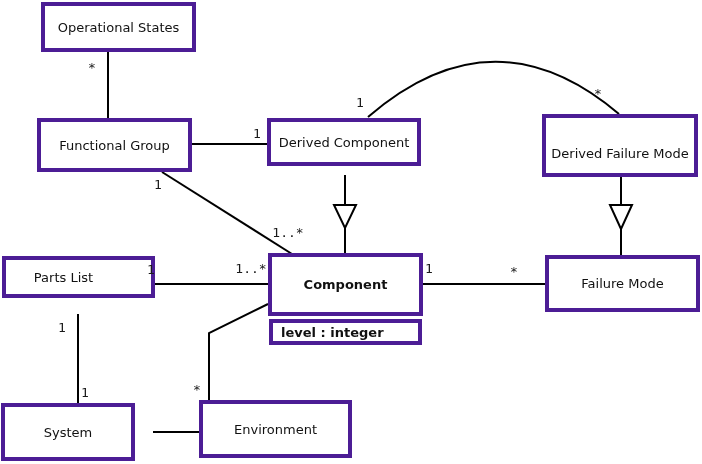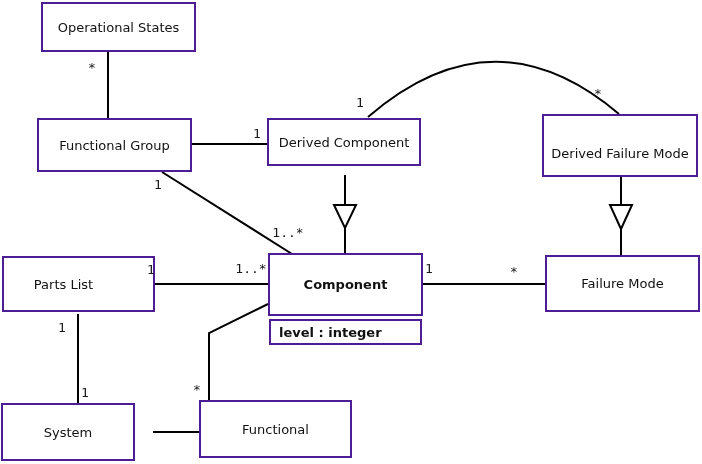--- a/index.html
+++ b/index.html
@@ -13,37 +13,37 @@
     font-family: "DejaVu Sans", "Liberation Sans", sans-serif;
   }
   #edges-svg {
     position: absolute;
     left: 0; top: 0;
     z-index: 1;
   }
   .node {
     position: absolute;
     box-sizing: border-box;
-    border: 2px solid #4c1d95;
+    border: 4px solid #4c1d95;
     background: #ffffff;
     display: flex;
     align-items: center;
     justify-content: center;
     font-size: 13px;
     color: #111111;
     text-align: center;
     white-space: nowrap;
     z-index: 2;
   }
   
   #n-operational-states  { left: 41px;  top: 2px;   width: 155px; height: 50px; }
   #n-functional-group    { left: 37px;  top: 118px; width: 155px; height: 54px; }
   #n-derived-component   { left: 267px; top: 118px; width: 154px; height: 48px; }
   #n-derived-failure-mode{ left: 542px; top: 114px; width: 156px; height: 63px; padding-top: 16px; }
-  #n-parts-list          { left: 2px;   top: 256px; width: 153px; height: 56px; padding-right: 30px; }
+  #n-parts-list          { left: 2px;   top: 256px; width: 153px; height: 42px; padding-right: 30px; }
   #n-component-main      { left: 268px; top: 253px; width: 155px; height: 63px; font-weight: bold; }
   #n-component-attr      { left: 269px; top: 319px; width: 153px; height: 26px; justify-content: flex-start; padding-left: 8px; font-weight: bold; }
   #n-failure-mode        { left: 545px; top: 255px; width: 155px; height: 57px; }
   #n-system              { left: 1px;   top: 403px; width: 134px; height: 58px; }
   #n-environment         { left: 199px; top: 400px; width: 153px; height: 58px; }
 
   .mult {
     position: absolute;
     z-index: 3;
     font-family: "DejaVu Sans Mono", "Liberation Mono", monospace;
@@ -132,21 +132,21 @@
 
   <div class="node" id="n-failure-mode">
     <span>Failure Mode</span>
   </div>
 
   <div class="node" id="n-system">
     <span>System</span>
   </div>
 
   <div class="node" id="n-environment">
-    <span>Functional</span>
+    <span>Environment</span>
   </div>
 
   <span class="mult star" id="m-ops-star">*</span>
   <span class="mult" id="m-fgdc-1">1</span>
   <span class="mult" id="m-fgc-1">1</span>
   <span class="mult" id="m-fgc-1n">1..*</span>
   <span class="mult" id="m-arc-1">1</span>
   <span class="mult star" id="m-arc-star">*</span>
   <span class="mult" id="m-plc-1">1</span>
   <span class="mult" id="m-plc-1n">1..*</span>

